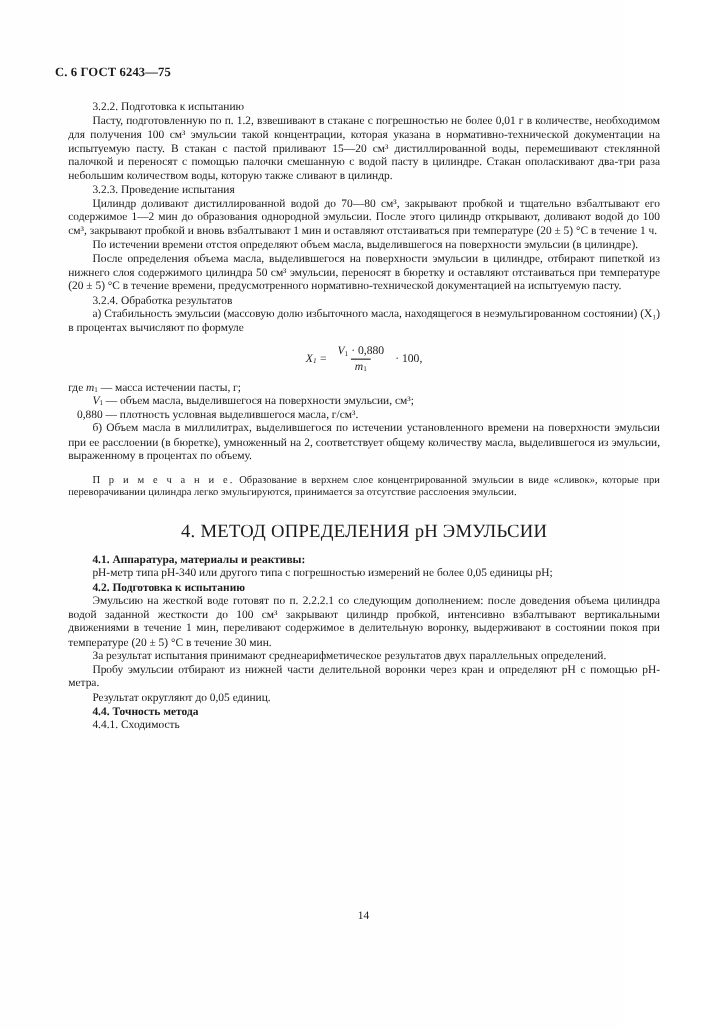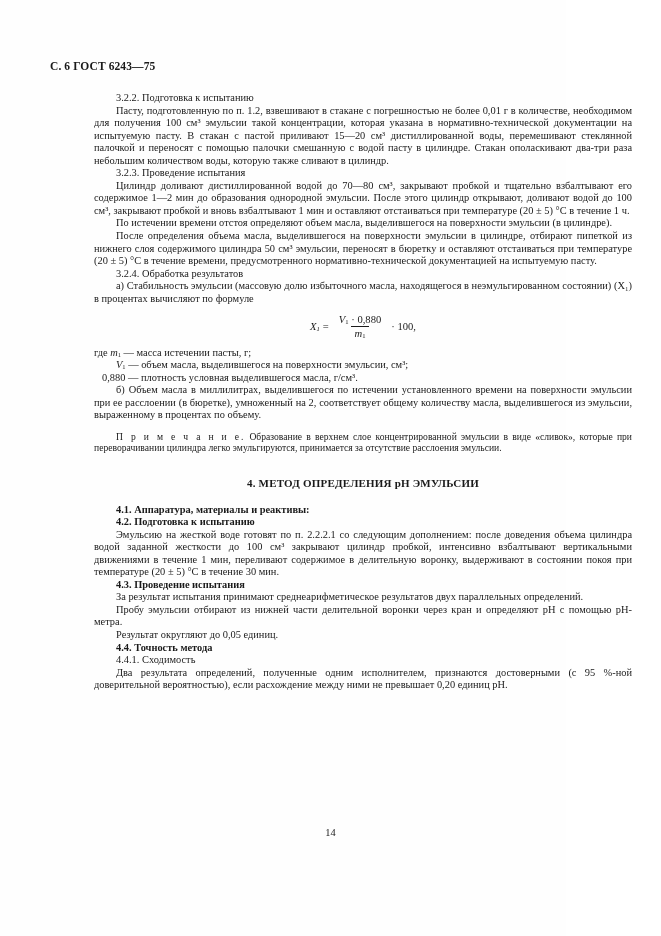--- a/index.html
+++ b/index.html
@@ -29,21 +29,20 @@
     font-size: 11.5px;
     font-weight: bold;
     letter-spacing: 0.1px;
     white-space: nowrap;
   }
   .content {
     position: absolute;
     left: 62px;
     top: 92px;
     width: 538px;
-    margin-left: 32px;
   }
   p {
     margin: 0;
     font-size: 10.4px;
     line-height: 12.55px;
     text-align: justify;
     text-justify: inter-word;
     hyphens: manual;
   }
   p.ind {
@@ -71,22 +70,22 @@
     letter-spacing: 1.9px;
   }
   .bold-line {
     font-weight: bold;
     font-size: 10.4px;
     text-indent: 22px;
     text-align: left;
     margin: 0;
   }
   .section-title {
-    font-weight: bold;
-    font-size: 11px;
+    font-weight: normal;
+    font-size: 17px;
     text-align: center;
     text-indent: 0;
     margin: 0;
     letter-spacing: 0.2px;
   }
   sub {
     font-size: 0.62em;
     vertical-align: -0.22em;
     line-height: 0;
   }
@@ -191,37 +190,36 @@
 
 
     <div class="gap-lg"></div>
 
     <p class="section-title">4.  МЕТОД ОПРЕДЕЛЕНИЯ pH ЭМУЛЬСИИ</p>
 
     <div class="gap-lg"></div>
 
     <p class="bold">4.1.  Аппаратура, материалы и реактивы:</p>
 
+    <p class="clause">pH-метр типа pH-340 или другого типа с погрешностью измерений не более 0,05 единицы pH;</p>
 
 
     <p class="bold">4.2.  Подготовка к испытанию</p>
 
     <p class="ind">Эмульсию на жесткой воде готовят по п. 2.2.2.1 со следующим дополнением: после доведения объема цилиндра водой заданной жесткости до 100 см³ закрывают цилиндр пробкой, интенсивно взбалтывают вертикальными движениями в течение 1 мин, переливают содержимое в делительную воронку, выдерживают в состоянии покоя при температуре (20 ± 5) °С в течение 30 мин.</p>
 
-    <p class="bold">4.3.  Проведение испытания</p>
 
     <p class="ind">За результат испытания принимают среднеарифметическое результатов двух параллельных определений.</p>
 
     <p class="ind">Пробу эмульсии отбирают из нижней части делительной воронки через кран и определяют pH с помощью pH-метра.</p>
 
     <p class="clause">Результат округляют до 0,05 единиц.</p>
 
     <p class="bold">4.4.  Точность метода</p>
 
     <p class="clause">4.4.1.  Сходимость</p>
 
-    <p class="ind">Два результата определений, полученные одним исполнителем, признаются достоверными (с 95 %-ной доверительной вероятностью), если расхождение между ними не превышает 0,20 единиц pH.</p>
 
   </div>
 
   <div class="pagenum">14</div>
 
 </div>
 
 </body></html>

